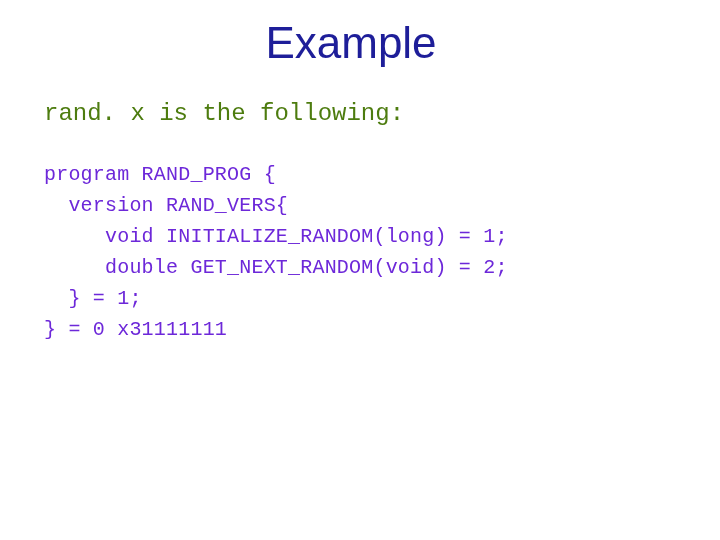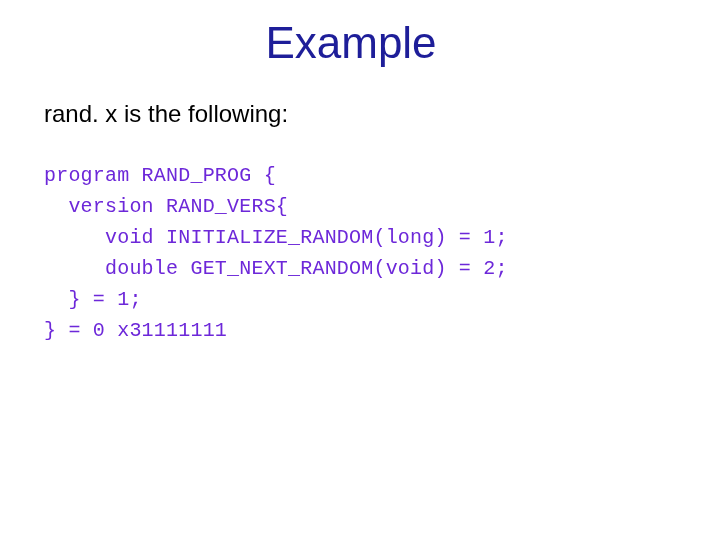--- a/index.html
+++ b/index.html
@@ -20,23 +20,23 @@
   }
   .title {
     font-family: "Comic Sans MS", "Comic Sans", cursive, sans-serif;
     color: #1e1e99;
     font-size: 44px;
     text-align: center;
     margin: 0 0 32px 0;
     font-weight: 400;
   }
   .intro {
-    font-family: Liberation Sans, sans-serif;
+    font-family: Liberation Mono, monospace;
     font-size: 24px;
-    color: #000000;
+    color: #4d7c0f;
     margin: 0 0 32px 0;
   }
   .code {
     font-family: "Courier New", Courier, monospace;
     font-size: 20px;
     line-height: 1.55;
     white-space: pre;
     color: #6d28d9;
     letter-spacing: 0.2px;
   }

